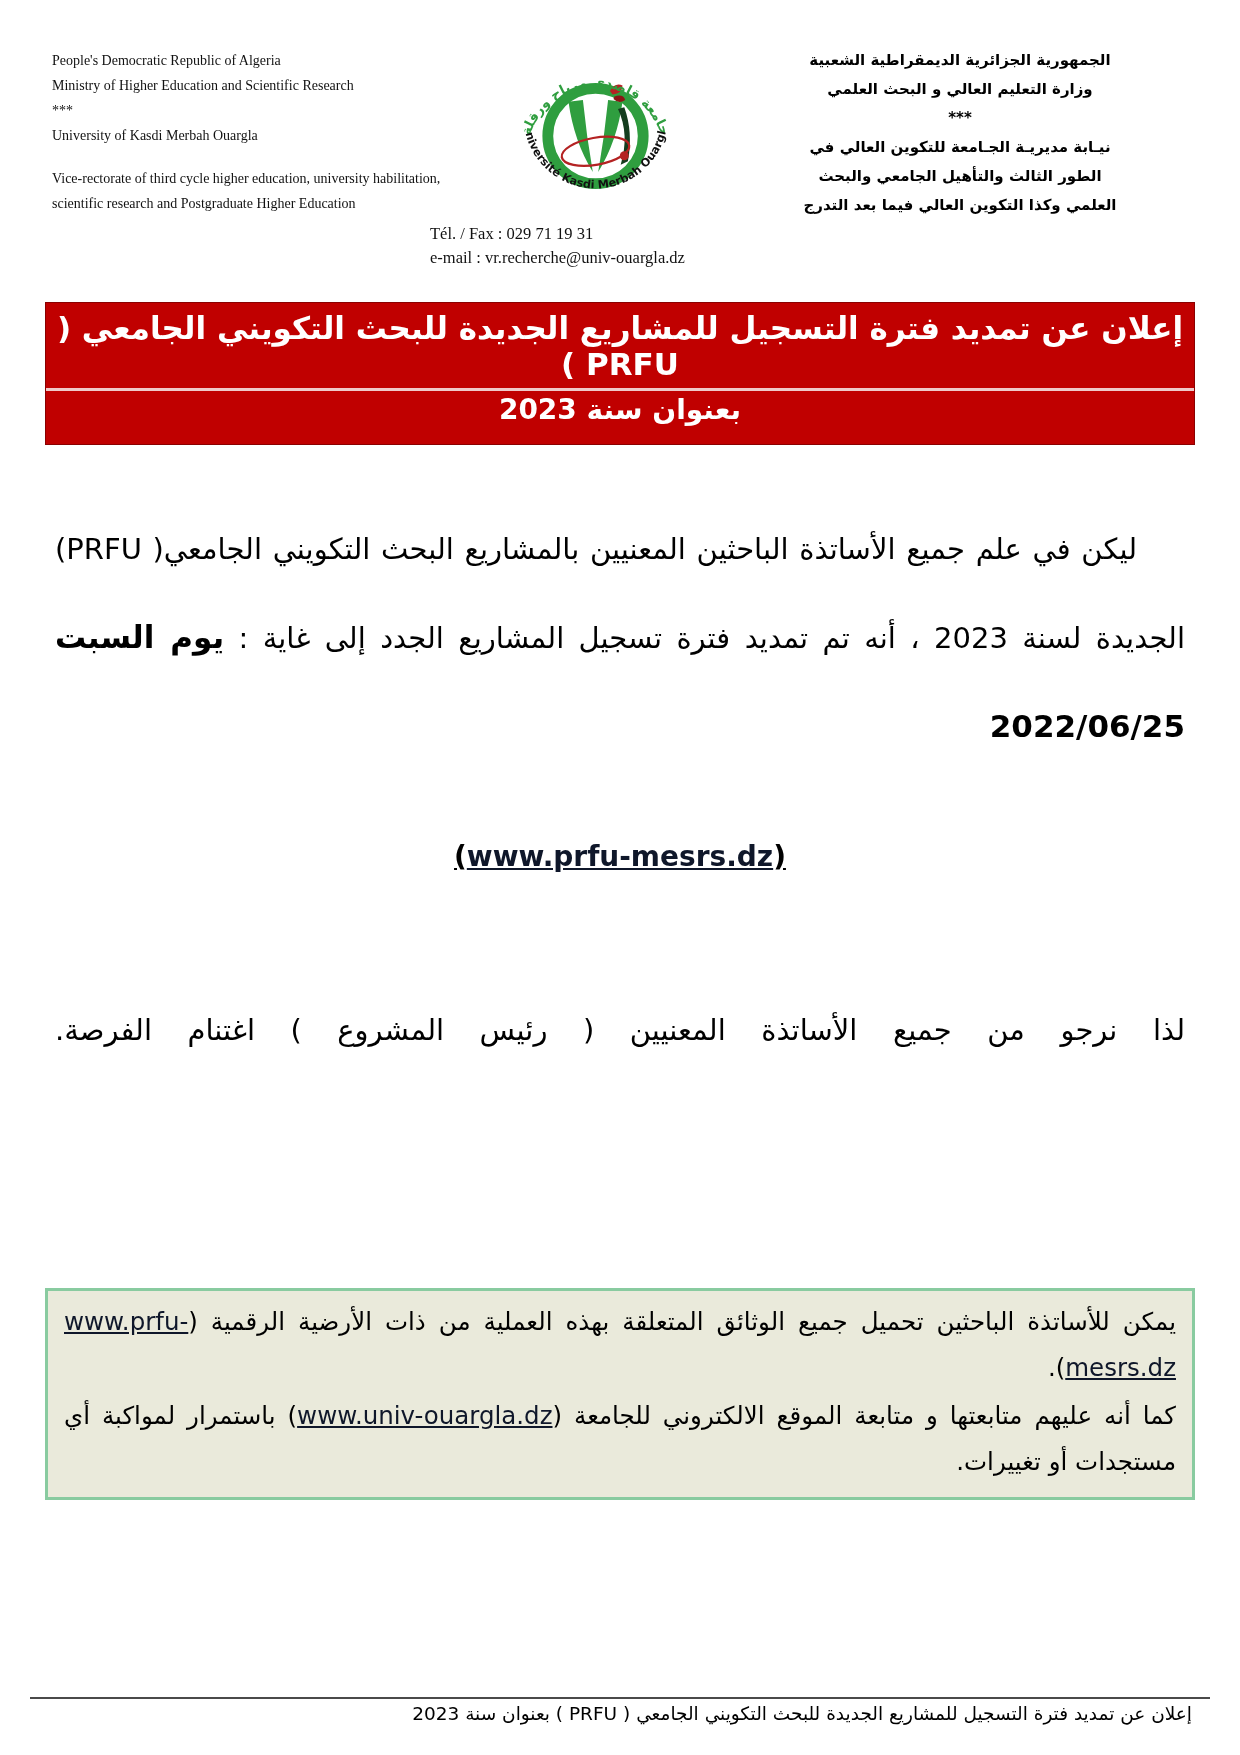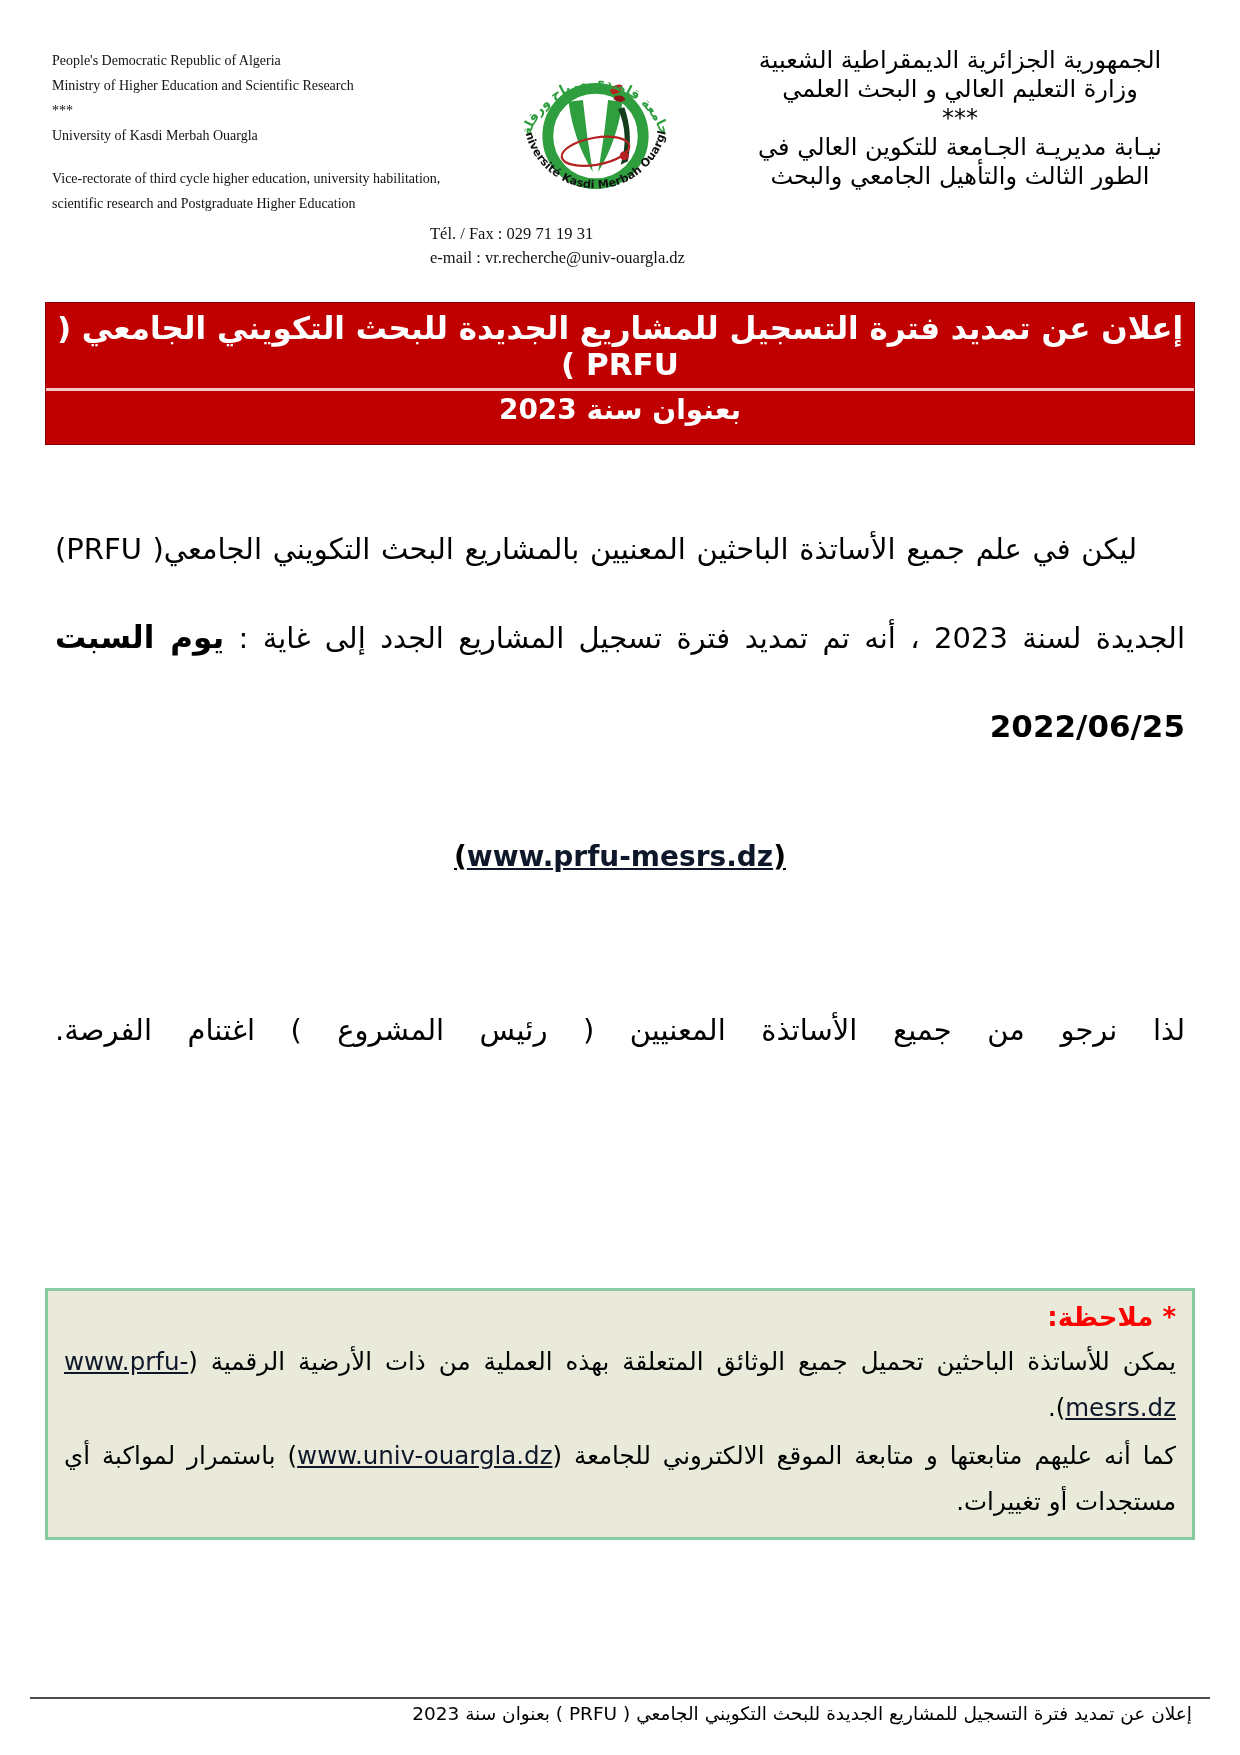--- a/index.html
+++ b/index.html
@@ -11,21 +11,21 @@
   
   .hdr-left{
     position:absolute;left:52px;top:48px;width:400px;
     text-align:left;font-size:14px;line-height:25px;color:#111;
   }
   .hdr-left .vice{margin-top:18px;}
   .hdr-right{
     position:absolute;right:40px;top:46px;width:480px;
     direction:rtl;text-align:center;
     font-family:"DejaVu Sans","Liberation Sans",sans-serif;
-    font-weight:normal;font-size:24px;line-height:29px;color:#000;
+    font-weight:bold;font-size:15px;line-height:29px;color:#000;
   }
   .logo-wrap{position:absolute;left:498px;top:46px;width:195px;height:180px;}
   .contact{
     position:absolute;left:430px;top:222px;width:360px;
     text-align:left;font-size:16.5px;line-height:24px;color:#111;
   }
   
   .banner{
     position:absolute;left:45px;top:302px;width:1150px;
     background:#c00000;border:1px solid #8a0000;box-sizing:border-box;
@@ -119,35 +119,35 @@
     <div>Tél.  / Fax : 029 71 19 31</div>
     <div>e-mail : vr.recherche@univ-ouargla.dz</div>
   </div>
 
   <div class="hdr-right">
     <div>الجمهورية الجزائرية الديمقراطية الشعبية</div>
     <div>وزارة التعليم العالي و البحث العلمي</div>
     <div>***</div>
     <div>نيـابة مديريـة الجـامعة للتكوين العالي في</div>
     <div>الطور الثالث  والتأهيل الجامعي والبحث</div>
+    <div>العلمي وكذا التكوين العالي  فيما بعد التدرج</div>
   </div>
 
   <div class="banner">
     <div class="l1">إعلان عن تمديد فترة التسجيل للمشاريع الجديدة للبحث التكويني الجامعي ( PRFU )</div>
     <div class="l2">بعنوان سنة 2023</div>
   </div>
 
   <div class="para1"><span>ليكن في علم جميع الأساتذة الباحثين المعنيين بالمشاريع البحث التكويني الجامعي( PRFU) الجديدة لسنة 2023 ، أنه تم تمديد فترة تسجيل المشاريع الجدد إلى غاية : </span><b>يوم السبت 2022/06/25</b></div>
 
   <div class="central-link"><span class="paren">(</span><a class="blue-link">www.prfu-mesrs.dz</a><span class="paren">)</span></div>
 
   <div class="para2">لذا نرجو من جميع الأساتذة المعنيين ( رئيس المشروع ) اغتنام الفرصة.</div>
 
   <div class="note">
-    <div class="note-title">* ملاحظة:</div>
     <p><span>يمكن للأساتذة الباحثين تحميل جميع الوثائق المتعلقة بهذه العملية من ذات الأرضية الرقمية (</span><a class="blue-link">www.prfu-mesrs.dz</a><span>).</span></p>
     <p><span>كما أنه عليهم متابعتها و متابعة الموقع الالكتروني للجامعة (</span><a class="blue-link">www.univ-ouargla.dz</a><span>) باستمرار لمواكبة أي مستجدات أو تغييرات.</span></p>
   </div>
 
   <div class="footer-rule"></div>
   <div class="footer-line">إعلان عن تمديد فترة التسجيل للمشاريع الجديدة للبحث التكويني الجامعي ( PRFU ) بعنوان سنة  2023</div>
   <div class="footer-page">صفحة 1 من1</div>
 
 </div>
 

